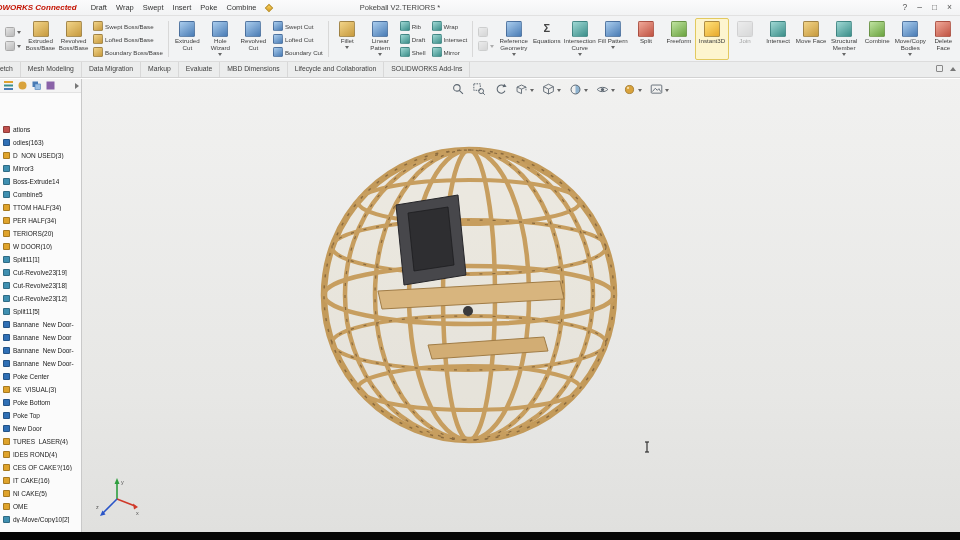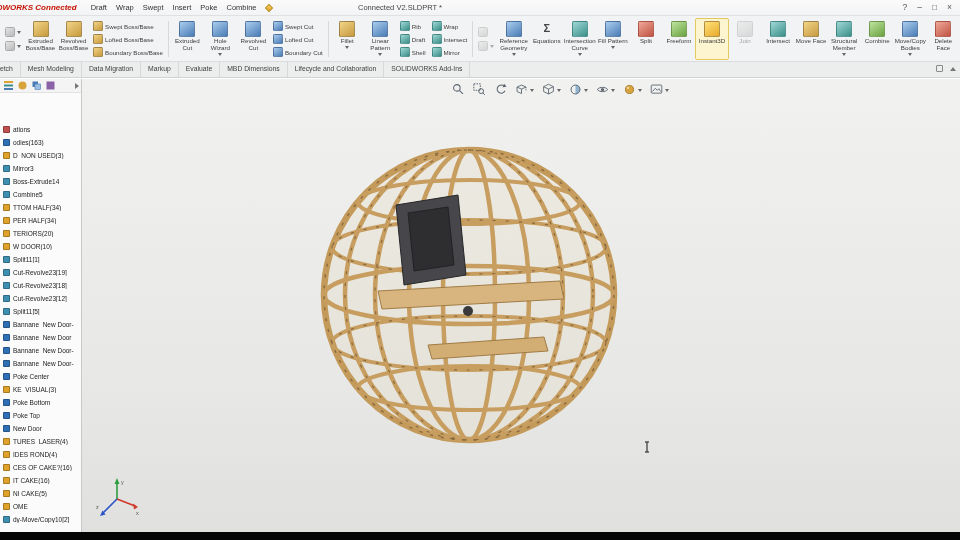--- a/index.html
+++ b/index.html
@@ -101,21 +101,21 @@
     <div class="menus">
 
     <span class="menu">Draft</span>
         <span class="menu">Wrap</span>
         <span class="menu">Swept</span>
         <span class="menu">Insert</span>
         <span class="menu">Poke</span>
         <span class="menu">Combine</span>
       </div>
     <span class="newdoc"></span>
-    <div class="doc-title">Connected V2.SLDPRT *</div>
+    <div class="doc-title">Pokeball V2.TERIORS *</div>
     <div class="tb-right">
       <span>?</span>
       <span>–</span>
       <span>□</span>
       <span>×</span>
     </div>
   </div>
 
   <div class="ribbon">
     <div class="rb-quick">

